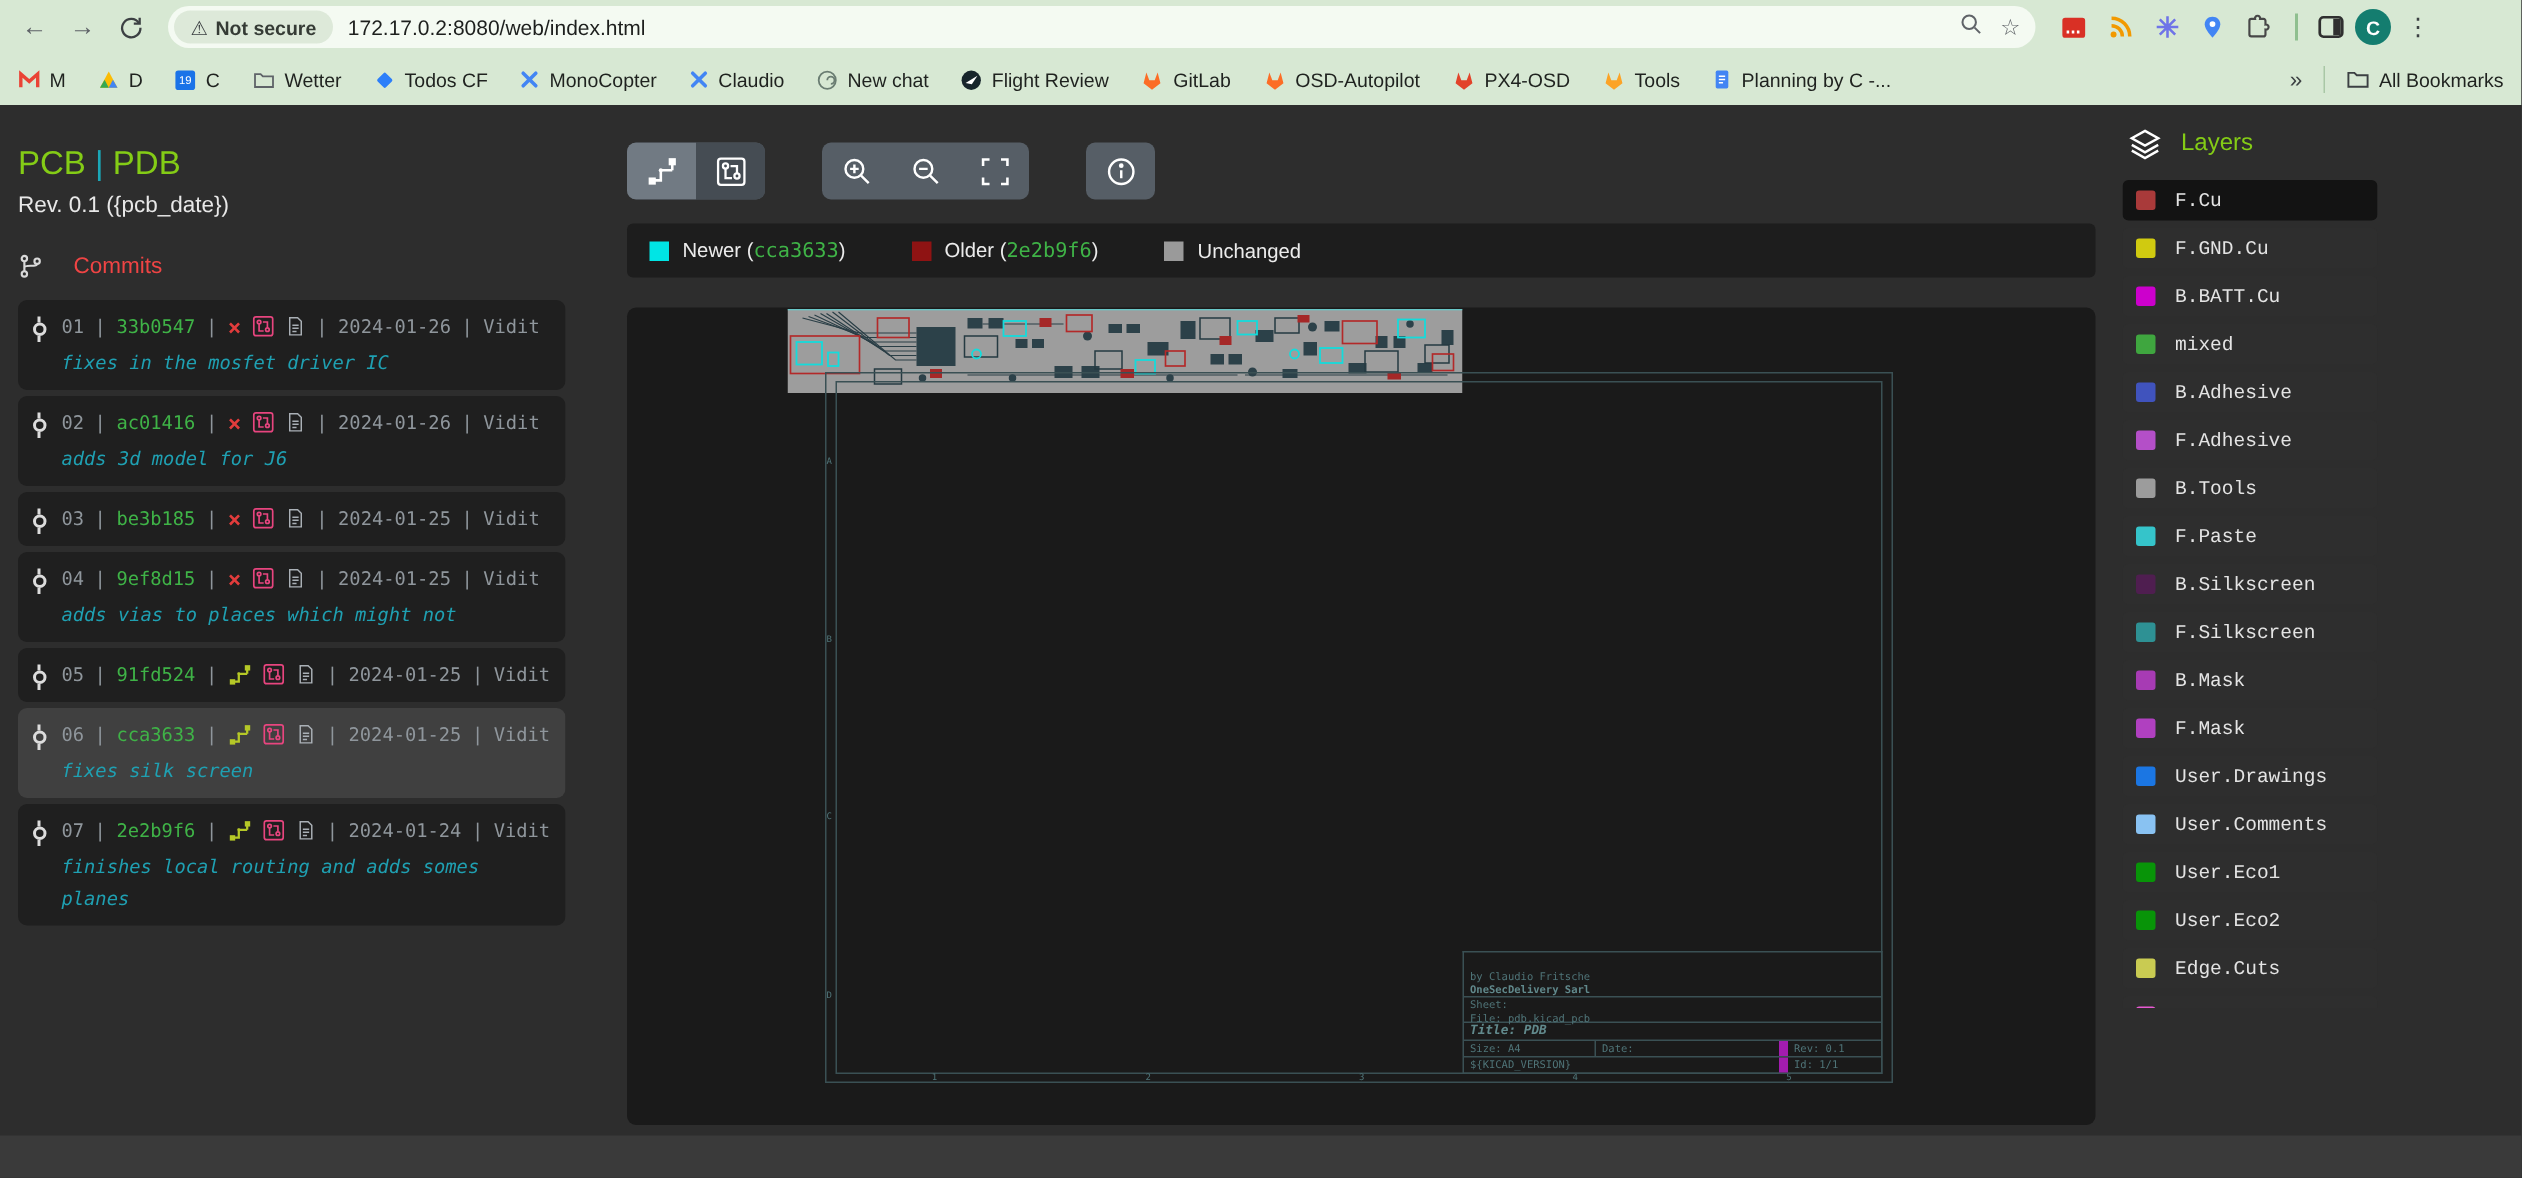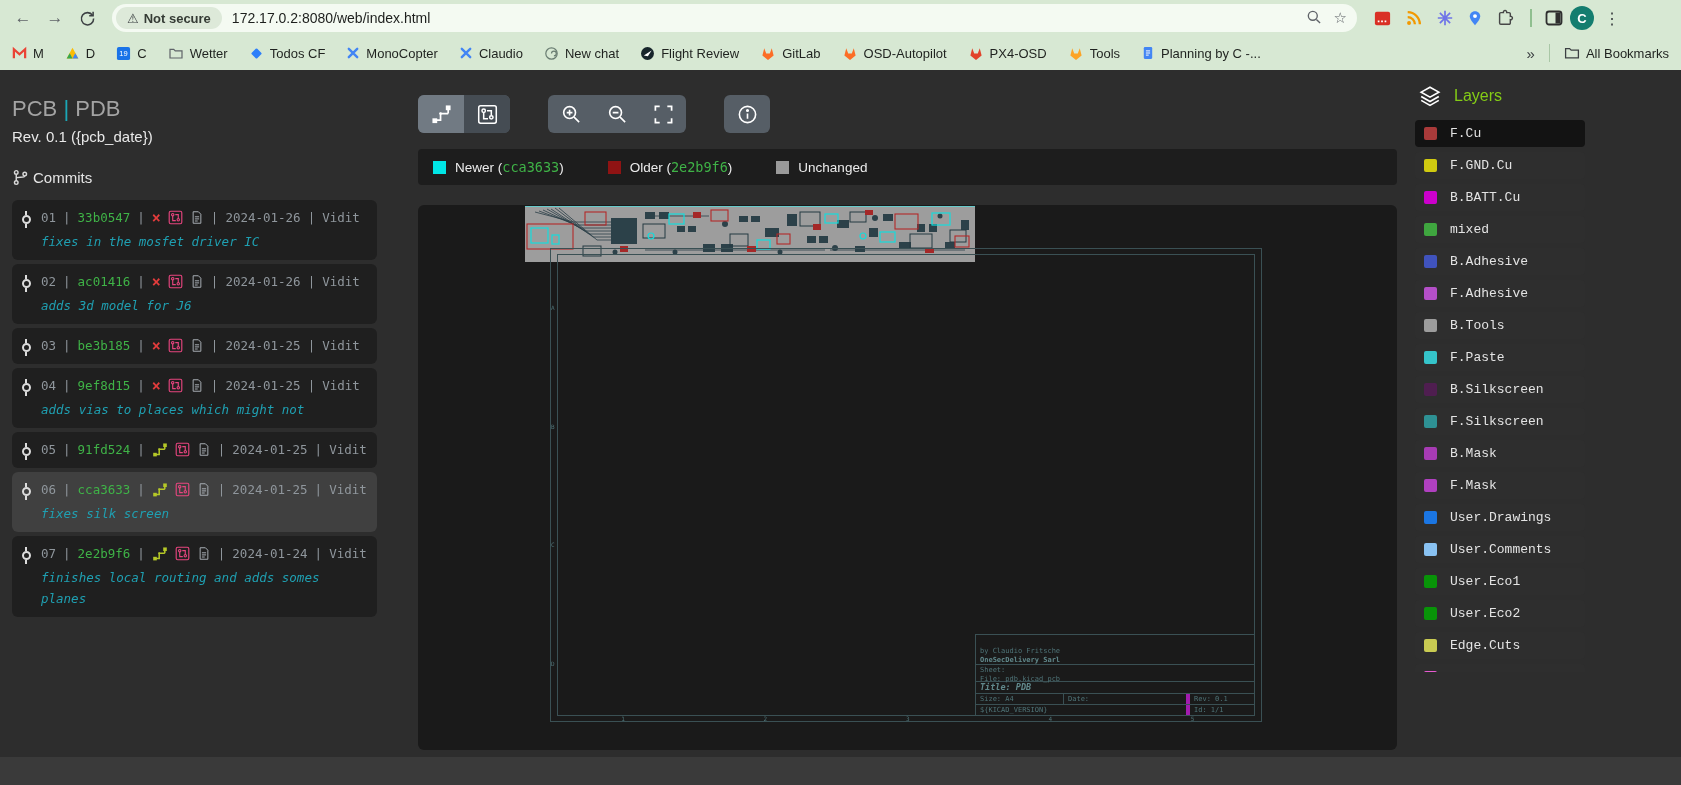--- a/index.html
+++ b/index.html
@@ -34,23 +34,23 @@
   .bm-overflow { color:#3c4043; font-size:15px; margin:0 14px; }
   .divider-v2 { width:1px; height:18px; background:#a9c7a6; margin-right:14px; }
 
   
   .app { position:relative; height:687px; background:#2d2d2d; overflow:hidden; }
 
   
   .sidebar { position:absolute; left:0; top:0; width:377px; height:687px; padding:16px 0 0 12px; }
   .app-title { font-size:26px; font-weight:400; color:#f1f1f1; letter-spacing:.3px; }
   .app-links { margin-top:10px; font-size:22px; color:#1ba7b7; }
-  .app-links a { color:#a3a3a3; text-decoration:none; }
+  .app-links a { color:#84cc16; text-decoration:none; }
   .app-rev { margin-top:6px; font-size:15px; color:#e8e8e8; }
-  .commits-head { margin-top:24px; display:flex; align-items:center; gap:4px; color:#e5e5e5;
+  .commits-head { margin-top:24px; display:flex; align-items:center; gap:20px; color:#ef4444;
     font-size:15px; }
   .commits-head .ic { display:inline-flex; color:#d9d9d9; }
   .commits-list { margin-top:14px; max-height:506px; overflow:hidden; }
   .commit { background:#1f1f1f; border-radius:6px; margin-bottom:4px; padding:8px 10px 8px 8px;
     display:flex; gap:9px; font-family:"DejaVu Sans Mono", monospace; font-size:12.5px;
     color:#8f969c; cursor:pointer; }
   .commit.sel { background:#404040; }
   .cnode { width:12px; display:flex; flex-direction:column; align-items:center; padding-top:3px; }
   .cnode i { display:block; width:2px; height:4px; background:#dcdcdc; }
   .cnode b { display:block; width:9px; height:9px; border:2px solid #dcdcdc; border-radius:50%; }
@@ -93,21 +93,21 @@
     border:1px solid #3a5054; border-bottom:none; font-family:"DejaVu Sans Mono", monospace;
     font-size:7px; line-height:8.5px; color:#4f7478; }
   .tbrow { border-bottom:1px solid #3a5054; padding:1px 0 0 4px; }
   .tb-comment { height:30px; display:flex; flex-direction:column; justify-content:flex-end; }
   .tb-strong { color:#61898c; font-weight:bold; }
   .tb-title { font-size:8.5px; font-weight:bold; font-style:italic; color:#61898c; height:12px; }
   .tb-flex { display:flex; padding:0; }
   .tb-flex > div { padding:1px 0 0 4px; height:10px; }
   .tb-size { width:88px; border-right:1px solid #3a5054; }
   .tb-date { flex:1; }
-  .tb-right { width:68px; border-left:4px solid #a21caf; }
+  .tb-right { width:68px; border-left:6px solid #a21caf; }
   .tb-ver { flex:1; }
 
   
   .layers { position:absolute; left:1415px; top:15px; width:170px; }
   .layers-head { display:flex; align-items:center; gap:13px; color:#84cc16; font-size:16px;
     padding-left:4px; }
   .layers-head .ic { display:inline-flex; color:#fff; }
   .layers-list { margin-top:13px; height:552px; overflow:hidden; }
   .layer { height:27px; margin-bottom:5px; background:#2e2e2e; border-radius:4px; display:flex;
     align-items:center; gap:13px; padding-left:9px; font-family:Liberation Mono, monospace;

